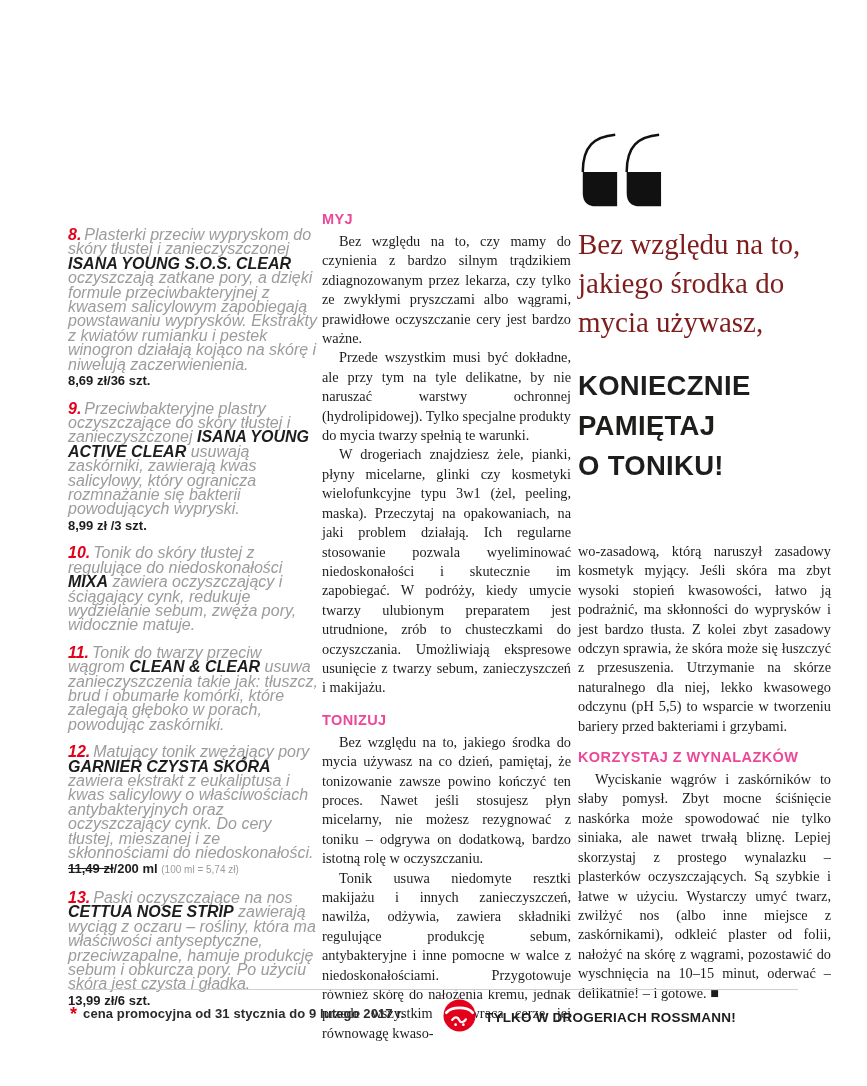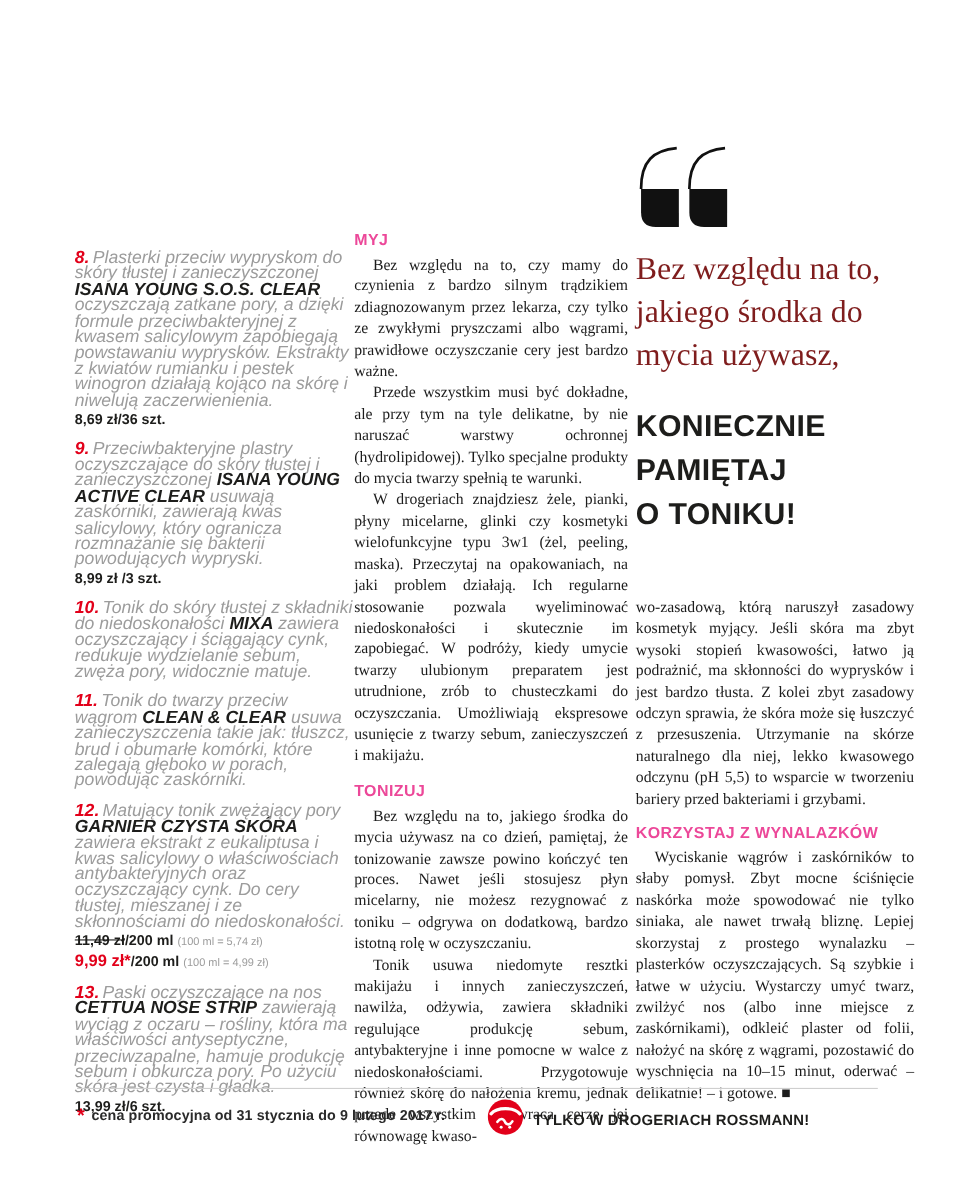--- a/index.html
+++ b/index.html
@@ -73,31 +73,30 @@
       <p class="desc"><span class="num">8.</span><span>Plasterki przeciw wypryskom do skóry tłustej i zanieczyszczonej </span><span class="bname">ISANA YOUNG S.O.S. CLEAR</span><span> oczyszczają zatkane pory, a dzięki formule przeciwbakteryjnej z kwasem salicylowym zapobiegają powstawaniu wyprysków. Ekstrakty z kwiatów rumianku i pestek winogron działają kojąco na skórę i niwelują zaczerwienienia.</span></p>
       <p class="price"><span>8,69 zł/36 szt.</span></p>
     </div>
 
     <div class="product">
       <p class="desc"><span class="num">9.</span><span>Przeciwbakteryjne plastry oczyszczające do skóry tłustej i zanieczyszczonej </span><span class="bname">ISANA YOUNG ACTIVE CLEAR</span><span> usuwają zaskórniki, zawierają kwas salicylowy, który ogranicza rozmnażanie się bakterii powodujących wypryski.</span></p>
       <p class="price"><span>8,99 zł /3 szt.</span></p>
     </div>
 
     <div class="product">
-      <p class="desc"><span class="num">10.</span><span>Tonik do skóry tłustej z składniki do niedoskonałości </span><span class="bname">MIXA</span><span> zawiera oczyszczający i ściągający cynk, redukuje wydzielanie sebum, zwęża pory, widocznie matuje.</span></p>
+      <p class="desc"><span class="num">10.</span><span>Tonik do skóry tłustej z regulujące do niedoskonałości </span><span class="bname">MIXA</span><span> zawiera oczyszczający i ściągający cynk, redukuje wydzielanie sebum, zwęża pory, widocznie matuje.</span></p>
     </div>
 
     <div class="product">
       <p class="desc"><span class="num">11.</span><span>Tonik do twarzy przeciw wągrom </span><span class="bname">CLEAN &amp; CLEAR</span><span> usuwa zanieczyszczenia takie jak: tłuszcz, brud i obumarłe komórki, które zalegają głęboko w porach, powodując zaskórniki.</span></p>
     </div>
 
     <div class="product">
       <p class="desc"><span class="num">12.</span><span>Matujący tonik zwężający pory </span><span class="bname">GARNIER CZYSTA SKÓRA</span><span> zawiera ekstrakt z eukaliptusa i kwas salicylowy o właściwościach antybakteryjnych oraz oczyszczający cynk. Do cery tłustej, mieszanej i ze skłonnościami do niedoskonałości.</span></p>
       <p class="price"><span class="strike">11,49 zł</span><span>/200 ml</span> <span class="note">(100 ml = 5,74 zł)</span></p>
-      <p class="price"><span class="promo">9,99 zł*</span><span>/200 ml</span> <span class="note">(100 ml = 4,99 zł)</span></p>
     </div>
 
     <div class="product">
       <p class="desc"><span class="num">13.</span><span>Paski oczyszczające na nos </span><span class="bname">CETTUA NOSE STRIP</span><span> zawierają wyciąg z oczaru – rośliny, która ma właściwości antyseptyczne, przeciwzapalne, hamuje produkcję sebum i obkurcza pory. Po użyciu skóra jest czysta i gładka.</span></p>
       <p class="price"><span>13,99 zł/6 szt.</span></p>
     </div>
 
   </div>
 
   <div class="col-mid">

